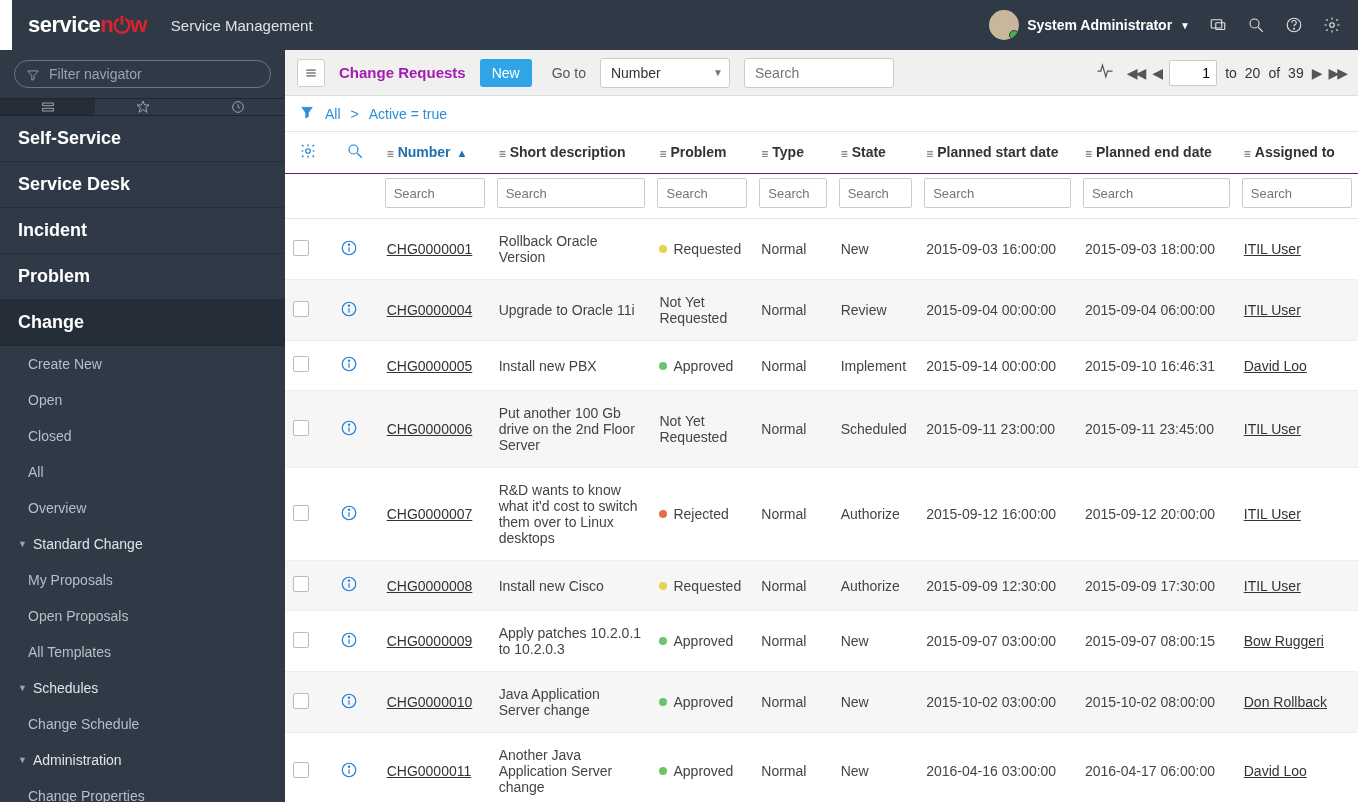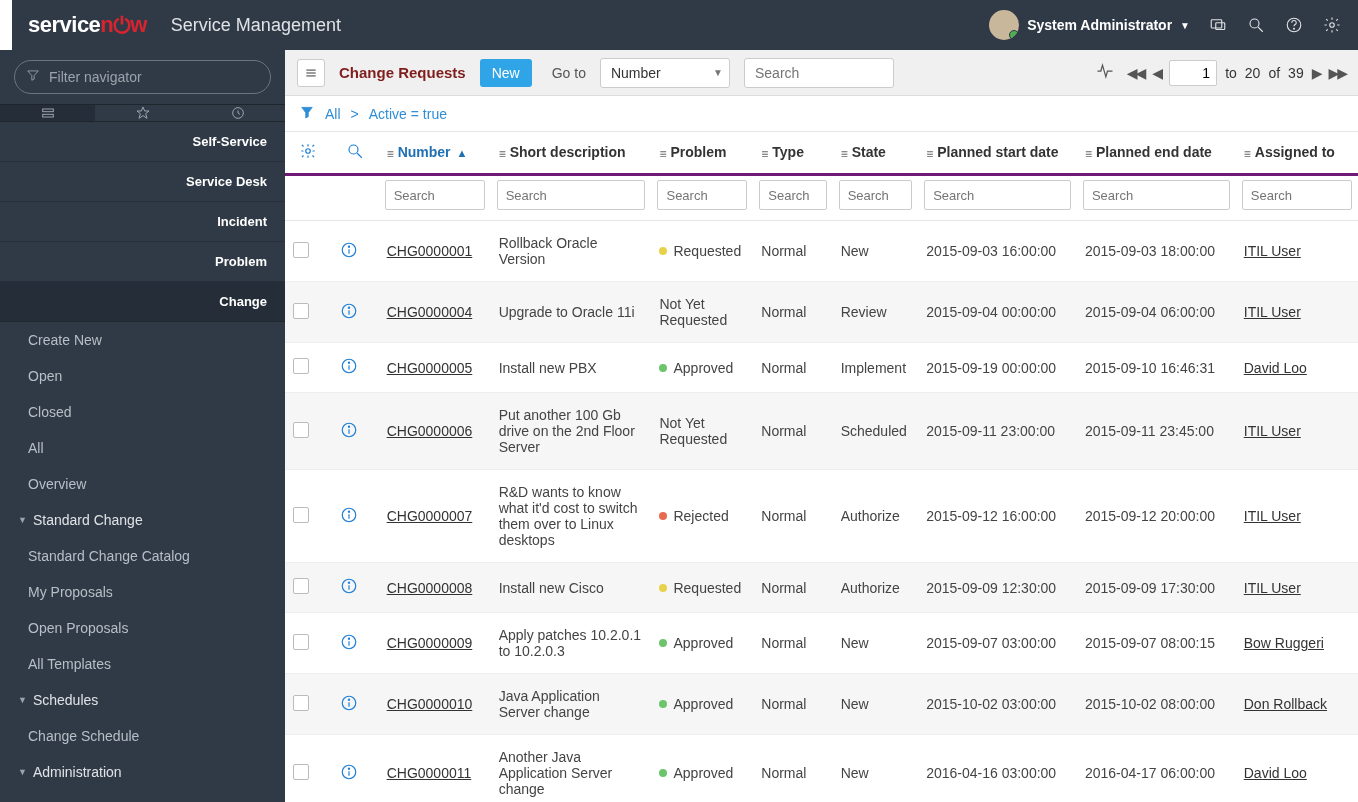--- a/index.html
+++ b/index.html
@@ -5,61 +5,61 @@
   * { box-sizing: border-box; margin: 0; padding: 0; }
   html, body { height: 100%; font-family: Arial, Helvetica, sans-serif; font-size: 14px; color: #333; }
   body { display: flex; flex-direction: column; overflow: hidden; }
 
   
   .banner { height: 50px; background: #303a46; color: #fff; display: flex; align-items: center; padding: 0 16px; justify-content: space-between; margin-left: 12px; }
   .banner-left { display: flex; align-items: center; gap: 24px; }
   .logo { font-size: 22px; font-weight: bold; letter-spacing: -0.5px; }
   .logo .s1 { color: #fff; }
   .logo .s2 { color: #d9232e; font-weight: bold; }
-  .app-title { font-size: 18px; color: #e0e3e6; }
+  .app-title { font-size: 15px; color: #e0e3e6; }
   .banner-right { display: flex; align-items: center; gap: 18px; justify-content: flex-end; }
   .avatar { width: 30px; height: 30px; border-radius: 50%; background: #c8b79a; position: relative; overflow: hidden; }
   .avatar::after { content:""; position:absolute; width:8px; height:8px; border-radius:50%; background:#4caf50; bottom:0; right:0; border:1px solid #303a46; }
   .user-block { display:flex; align-items:center; gap:8px; cursor:pointer; }
   .user-name { font-weight:bold; font-size:14px; }
   .caret-down { font-size:10px; }
   .banner-icon { width:20px; height:20px; display:flex; align-items:center; justify-content:center; cursor:pointer; opacity:0.85; }
   .banner-icon svg { width:18px; height:18px; stroke:#fff; fill:none; stroke-width:1.5; }
 
   
   .main { flex:1; display:flex; overflow:hidden; }
 
   
   .nav { width: 285px; background: #303a46; color:#cfd6dc; display:flex; flex-direction:column; overflow-y:auto; }
   .nav-filter-wrap { padding: 10px 14px; }
-  .nav-filter { width:100%; height:34px; border-radius:17px; border:1px solid #6b7480; background:transparent; color:#cfd6dc; padding:0 14px 0 34px; font-size:14px; }
+  .nav-filter { width:100%; height:28px; border-radius:17px; border:1px solid #6b7480; background:transparent; color:#cfd6dc; padding:0 14px 0 34px; font-size:14px; }
   .nav-filter::placeholder { color:#9ba3ac; }
   .nav-filter-wrap { position:relative; }
   .filter-glyph { position:absolute; left:26px; top:18px; }
   .filter-glyph svg { width:14px; height:14px; stroke:#9ba3ac; fill:none; stroke-width:1.5; }
 
   .nav-tabs { display:flex; height:40px; border-top:1px solid #1e252d; border-bottom:1px solid #1e252d; }
   .nav-tab { flex:1; display:flex; align-items:center; justify-content:center; cursor:pointer; }
   .nav-tab.active { background:#252e38; }
   .nav-tab svg { width:16px; height:16px; stroke:#9ba3ac; fill:none; stroke-width:1.5; }
 
-  .nav-item { padding: 12px 18px; font-size:13px; cursor:pointer; border-bottom:1px solid rgba(0,0,0,0.15);text-align:right; }
+  .nav-item { padding: 12px 18px; font-size:18px; cursor:pointer; border-bottom:1px solid rgba(0,0,0,0.15); }
   .nav-item.app { color:#fff; font-weight:bold; background:#303a46; }
   .nav-item.app.selected { background:#252e38; }
   .nav-sub { padding: 10px 18px 10px 28px; font-size:14px; color:#b7bfc7; cursor:pointer; }
   .nav-sub.group { padding-left:18px; display:flex; align-items:center; gap:6px; color:#e0e3e6; }
   .nav-sub.group .tri { font-size:9px; color:#9ba3ac; }
 
   
   .content { flex:1; background:#fff; display:flex; flex-direction:column; overflow:hidden; }
 
   .list-header { height:46px; background:#f0f0f0; border-bottom:1px solid #ddd; display:flex; align-items:center; padding:0 12px; gap:14px; }
   .hamburger { width:28px; height:28px; border:1px solid #ccc; border-radius:3px; display:flex; align-items:center; justify-content:center; background:#fff; cursor:pointer; }
   .hamburger svg { width:14px; height:14px; stroke:#555; stroke-width:2; }
-  .list-title { font-weight:bold; font-size:15px; color:#7f1d1d; }
+  .list-title { font-weight:bold; font-size:15px; color:#a21caf; }
   .btn-new { background:#2fa4e7; color:#fff; border:none; border-radius:3px; padding:6px 12px; font-size:14px; cursor:pointer; }
   .goto-label { font-size:14px; color:#555; margin-left:6px; }
   .goto-select { position:relative; width:130px; height:30px; border:1px solid #ccc; border-radius:3px; background:#fff; display:flex; align-items:center; padding:0 24px 0 10px; font-size:14px; cursor:pointer; }
   .goto-select .sel-caret { position:absolute; right:6px; top:8px; font-size:10px; color:#777; }
   .goto-search { width:150px; height:30px; border:1px solid #ccc; border-radius:3px; padding:0 10px; font-size:14px; }
 
   .list-header-right { margin-left:auto; display:flex; align-items:center; gap:12px; }
   .pulse-icon svg { width:20px; height:20px; stroke:#555; fill:none; stroke-width:1.5; }
   .pager { display:flex; align-items:center; gap:8px; font-size:14px; }
   .pager .arrows { cursor:pointer; color:#555; font-size:14px; letter-spacing:-2px; }
@@ -78,21 +78,21 @@
   table.list col.c-info { width:46px; }
   table.list col.c-num { width:110px; }
   table.list col.c-desc { width:158px; }
   table.list col.c-appr { width:100px; }
   table.list col.c-type { width:78px; }
   table.list col.c-state { width:84px; }
   table.list col.c-pstart { width:156px; }
   table.list col.c-pend { width:156px; }
   table.list col.c-assign { width:120px; }
 
-  thead th { background:#fff; text-align:left; padding:10px 8px; font-size:14px; font-weight:bold; color:#333; border-bottom:3px solid #701a75; white-space:nowrap; }
+  thead th { background:#fff; text-align:left; padding:10px 8px; font-size:14px; font-weight:bold; color:#333; border-bottom:1px solid #701a75; white-space:nowrap; }
   thead th .col-ham { display:inline-block; margin-right:4px; color:#666; font-size:12px; vertical-align:middle; }
   thead th.sorted { color:#1f6fb2; }
   thead th.sorted .sort-arrow { color:#1f6fb2; font-size:11px; margin-left:2px; }
   .gear-cell, .search-cell { text-align:center; }
   .gear-cell svg, .search-cell svg { width:18px; height:18px; stroke:#1f7fd6; fill:none; stroke-width:1.6; }
 
   tr.search-row td { padding:4px 6px 10px; border-bottom:1px solid #e5e5e5; }
   tr.search-row input { width:100%; height:30px; border:1px solid #ccc; border-radius:2px; padding:0 8px; font-size:13px; }
 
   tbody tr.data td { padding:14px 8px; border-bottom:1px solid #eee; font-size:14px; vertical-align:middle; color:#444; }
@@ -193,21 +193,20 @@
     <div id="nav-modules">
         <div class="nav-sub">Create New</div>
         <div class="nav-sub">Open</div>
         <div class="nav-sub">Closed</div>
         <div class="nav-sub">All</div>
         <div class="nav-sub">Overview</div>
         <div class="nav-sub group">
           <span class="tri">▼</span>
           <span>Standard Change</span>
         </div>
-        <div class="nav-sub">Standard Change Catalog</div>
         <div class="nav-sub">My Proposals</div>
         <div class="nav-sub">Open Proposals</div>
         <div class="nav-sub">All Templates</div>
         <div class="nav-sub group">
           <span class="tri">▼</span>
           <span>Schedules</span>
         </div>
         <div class="nav-sub">Change Schedule</div>
         <div class="nav-sub group">
           <span class="tri">▼</span>
@@ -369,21 +368,21 @@
     <td><span class="num-link">CHG0000005</span></td>
     <td>Install new PBX</td>
     <td>
                 <div class="appr">
                   <span class="dot approved"></span>
                   <span>Approved</span>
                 </div>
               </td>
     <td>Normal</td>
     <td>Implement</td>
-    <td>2015-09-19 00:00:00</td>
+    <td>2015-09-14 00:00:00</td>
     <td>2015-09-10 16:46:31</td>
     <td><span class="assignee">David Loo</span></td>
             </tr>
             <tr class="data">
     <td><span class="chk"></span></td>
     <td><span class="info-icon"><svg viewBox="0 0 24 24">
                     <circle cx="12" cy="12" r="9"></circle>
                     <line x1="12" y1="11" x2="12" y2="17"></line>
                     <circle cx="12" cy="7.5" r="0.8" fill="#1f7fd6"></circle>
                   </svg></span></td>

